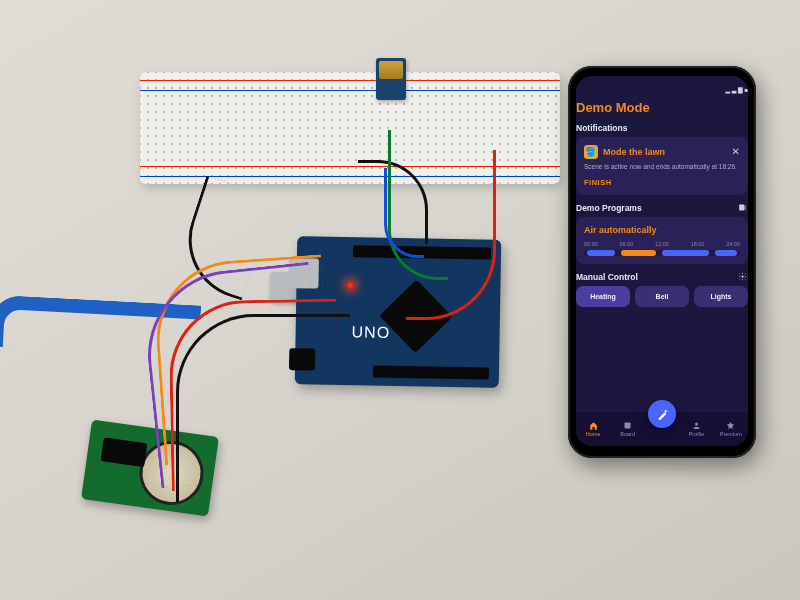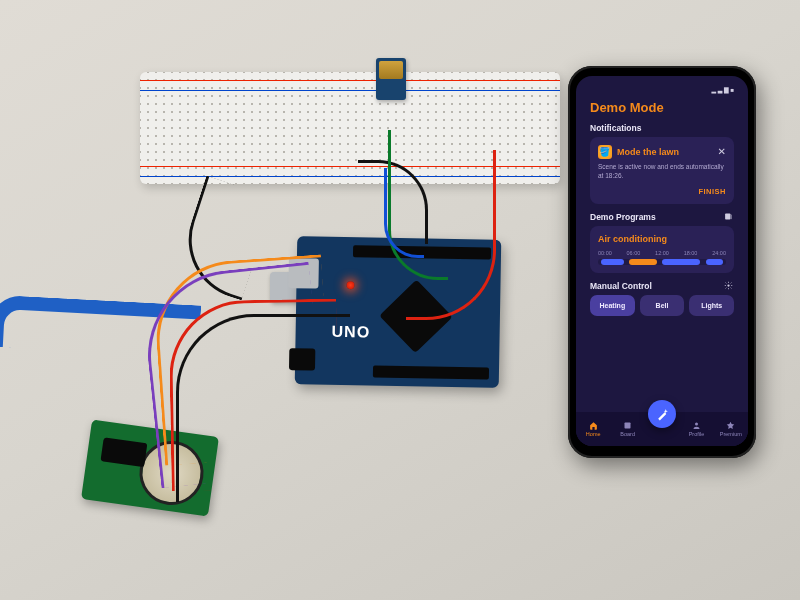--- a/index.html
+++ b/index.html
@@ -12,21 +12,21 @@
       linear-gradient(#e20 0 0), linear-gradient(#04c 0 0), linear-gradient(#e20 0 0), linear-gradient(#04c 0 0),
       radial-gradient(circle,#b8b5ae 0 1.2px,transparent 1.3px);
     background-size:100% 1px,100% 1px,100% 1px,100% 1px,8px 8px;
     background-position:0 8px,0 18px,0 94px,0 104px,4px 4px;
     background-repeat:no-repeat,no-repeat,no-repeat,no-repeat,repeat; }
   .bt-module{position:absolute;top:58px;left:376px;width:30px;height:42px;background:#18436d;border-radius:3px;box-shadow:1px 2px 4px rgba(0,0,0,.3)}
   .bt-module::after{content:"";position:absolute;top:3px;left:3px;right:3px;height:18px;background:linear-gradient(#cfa23e,#a37a1f);border-radius:2px}
 
   .arduino{position:absolute;top:238px;left:296px;width:204px;height:148px;background:#12365f;border-radius:6px;box-shadow:3px 5px 12px rgba(0,0,0,.3);transform:rotate(1deg)}
   .arduino .chip{position:absolute;top:52px;left:94px;width:52px;height:52px;background:#0a0a0a;border-radius:4px;transform:rotate(45deg)}
-  .arduino .uno{position:absolute;top:86px;left:36px;color:#fff;font-size:16px;font-weight:700;letter-spacing:1px}
+  .arduino .uno{position:absolute;top:86px;left:56px;color:#fff;font-size:16px;font-weight:400;letter-spacing:1px}
   .arduino .hdr{position:absolute;height:12px;background:#090909;border-radius:2px}
   .arduino .hdr.top{top:8px;left:56px;right:10px}
   .arduino .hdr.bot{bottom:8px;left:78px;right:10px}
   .arduino .usb{position:absolute;top:22px;left:-8px;width:30px;height:30px;background:#b9bcbf;border-radius:3px}
   .arduino .jack{position:absolute;bottom:14px;left:-6px;width:26px;height:22px;background:#0a0a0a;border-radius:3px}
   .arduino .led{position:absolute;top:44px;left:50px;width:8px;height:8px;background:radial-gradient(circle,#ff3b1a,#c31200);border-radius:50%;box-shadow:0 0 10px 3px rgba(255,80,30,.8)}
 
   .rtc{position:absolute;top:428px;left:86px;width:128px;height:80px;background:#136c2e;border-radius:5px;box-shadow:2px 4px 10px rgba(0,0,0,.3);transform:rotate(8deg)}
   .rtc::before{content:"";position:absolute;right:10px;top:10px;width:58px;height:58px;background:radial-gradient(circle,#e0d9c4,#bcb290);border-radius:50%;border:3px solid #222}
   .rtc::after{content:"";position:absolute;left:14px;top:16px;width:44px;height:24px;background:#0a0a0a;border-radius:3px}
@@ -40,33 +40,33 @@
   .w-red1{top:150px;left:406px;width:90px;height:170px;border:3px solid #d21;border-left:none;border-top:none;border-radius:0 0 70px 0}
   .w-green1{top:130px;left:388px;width:60px;height:150px;border:3px solid #0a7a2b;border-right:none;border-top:none;border-radius:0 0 0 50px}
   .w-blue1{top:168px;left:384px;width:40px;height:90px;border:3px solid #1150d6;border-right:none;border-top:none;border-radius:0 0 0 34px}
   .w-orange{top:260px;left:158px;width:170px;height:200px;border:3px solid #f58a1b;border-right:none;border-bottom:none;border-radius:80px 0 0 0;transform:rotate(-4deg)}
   .w-purple{top:270px;left:150px;width:170px;height:210px;border:3px solid #7a3fbd;border-right:none;border-bottom:none;border-radius:86px 0 0 0;transform:rotate(-6deg)}
   .w-red2{top:300px;left:170px;width:168px;height:190px;border:3px solid #d21;border-right:none;border-bottom:none;border-radius:76px 0 0 0;transform:rotate(-1deg)}
   .w-black3{top:314px;left:176px;width:174px;height:188px;border:3px solid #111;border-right:none;border-bottom:none;border-radius:78px 0 0 0}
 
   
   .phone{position:absolute;top:66px;right:44px;width:188px;height:392px;background:#000;border-radius:24px;box-shadow:4px 8px 22px rgba(0,0,0,.45),inset 0 0 0 2px #222;padding:10px 8px 12px}
-  .screen{width:100%;height:100%;background:#1d1740;border-radius:16px;overflow:hidden;color:#ddd;font-size:8px;position:relative;padding:10px 14px 0}
+  .screen{width:100%;height:100%;background:#1d1740;border-radius:16px;overflow:hidden;color:#ddd;font-size:8px;position:relative;padding:10px 0 0}
   .status-bar{height:8px;display:flex;justify-content:flex-end;gap:3px;color:#cfcce0;font-size:6px}
   .title{color:#f58a1b;font-weight:700;font-size:13px;margin:6px 0 8px}
   .sec-h{display:flex;justify-content:space-between;align-items:center;color:#e9e6f6;font-weight:600;font-size:8.5px;margin:4px 0}
   .sec-h .icon{width:10px;height:10px;color:#cfcce0}
 
   .card{background:#2a2156;border-radius:8px;padding:8px;margin-bottom:8px}
   .card.notif .row1{display:flex;align-items:center;gap:5px}
   .card.notif .emoji{width:14px;height:14px;background:radial-gradient(circle,#ffcc33,#f58a1b);border-radius:3px;display:flex;align-items:center;justify-content:center;font-size:9px}
   .card.notif .nt{color:#f58a1b;font-weight:700;font-size:9px;flex:1}
   .card.notif .close{color:#cfcce0;font-size:10px;line-height:1}
   .card.notif .desc{color:#b2aad1;font-size:6.5px;line-height:1.35;margin-top:4px}
-  .card.notif .finish{text-align:right;color:#f58a1b;font-weight:700;font-size:7.5px;letter-spacing:.5px;margin-top:6px}
+  .card.notif .finish{color:#f58a1b;font-weight:700;font-size:7.5px;letter-spacing:.5px;margin-top:6px}
 
   .card.prog .pt{color:#f58a1b;font-weight:700;font-size:9px;margin-bottom:6px}
   .ticks{display:flex;justify-content:space-between;color:#8b83b7;font-size:5.5px;margin-bottom:3px}
   .bar{position:relative;height:6px;background:#201a45;border-radius:3px;overflow:hidden}
   .seg{position:absolute;top:0;bottom:0;border-radius:3px}
   .seg.a{left:2%;width:18%;background:#4a64ff}
   .seg.b{left:24%;width:22%;background:#f58a1b}
   .seg.c{left:50%;width:30%;background:#4a64ff}
   .seg.d{left:84%;width:14%;background:#4a64ff}
 
@@ -134,21 +134,21 @@
     <div class="sec-h">
       <span>Demo Programs</span>
       <span class="icon">
         <svg viewBox="0 0 24 24" fill="currentColor">
             <rect x="3" y="4" width="14" height="16" rx="2"></rect>
             <path d="M19 7v12" stroke="currentColor" stroke-width="2"></path>
           </svg>
       </span>
     </div>
     <div class="card prog">
-      <div class="pt">Air conditioning</div>
+      <div class="pt">Air automatically</div>
       <div class="ticks">
         <span>00:00</span>
         <span>06:00</span>
         <span>12:00</span>
         <span>18:00</span>
         <span>24:00</span>
       </div>
       <div class="bar">
         <div class="seg a"></div>
         <div class="seg b"></div>

